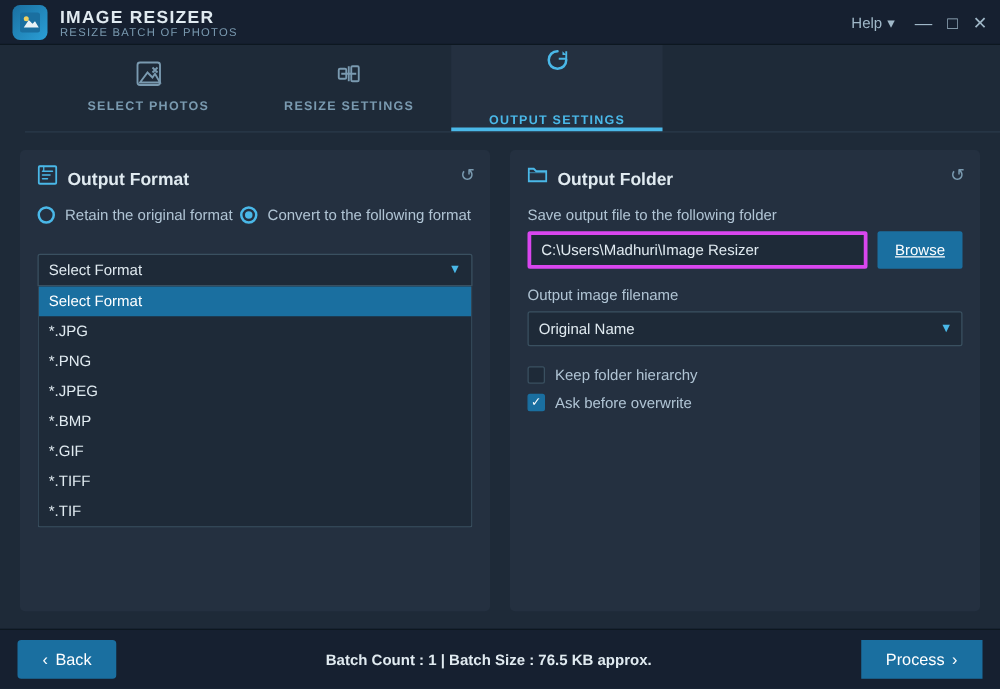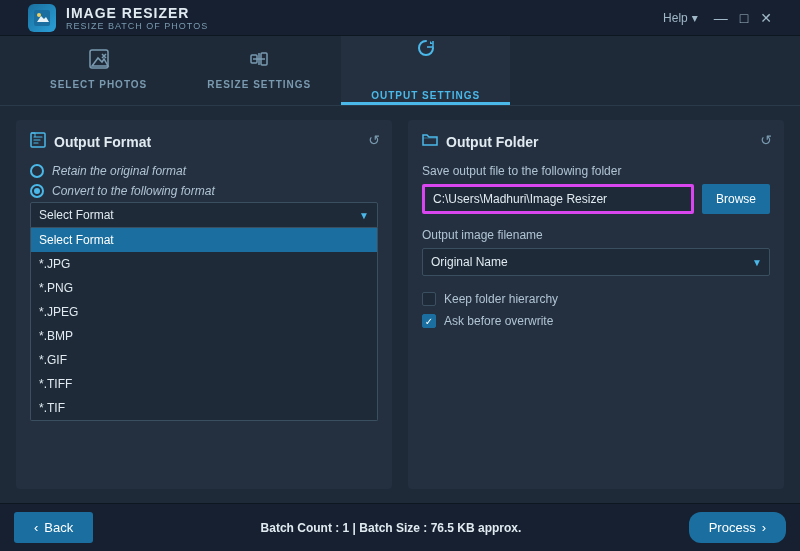--- a/index.html
+++ b/index.html
@@ -12,21 +12,21 @@
       color: #cdd6e0;
       overflow: hidden;
     }
 
     
     .titlebar {
       background: #162030;
       display: flex;
       align-items: center;
       justify-content: space-between;
-      padding: 0 28px;
+      padding: 0 10px;
       height: 36px;
       border-bottom: 1px solid #0d1720;
     }
     .titlebar-left {
       display: flex;
       align-items: center;
       gap: 10px;
     }
     .app-icon {
       width: 28px;
@@ -79,20 +79,21 @@
     }
 
     
     .steps-nav {
       background: #1e2a38;
       display: flex;
       align-items: stretch;
       border-bottom: 1px solid #2a3a4a;
       height: 70px;
       padding: 0 20px;
+      margin-left: 20px;
     }
     .step-item {
       display: flex;
       flex-direction: column;
       align-items: center;
       justify-content: center;
       padding: 8px 30px;
       gap: 4px;
       cursor: pointer;
       color: #7a9ab0;
@@ -139,24 +140,23 @@
       font-weight: 600;
     }
     .panel-icon {
       font-size: 16px;
       color: #4ab8e8;
     }
 
     
     .radio-group {
       display: flex;
-      flex-direction: column;
+      flex-direction: row;
       gap: 6px;
-      margin-bottom: 4px;
-      font-style: italic;
+      margin-bottom: 24px;
     }
     .radio-item {
       display: flex;
       align-items: center;
       gap: 8px;
       cursor: pointer;
       font-size: 12px;
       color: #b0c4d4;
     }
     .radio-circle {
@@ -257,20 +257,21 @@
       border-radius: 2px;
     }
     .browse-btn {
       background: #1a6fa0;
       color: white;
       border: none;
       padding: 5px 14px;
       font-size: 12px;
       cursor: pointer;
       border-radius: 2px;
+      text-decoration: underline;
     }
 
     .filename-label {
       font-size: 12px;
       color: #b0c4d4;
       margin-bottom: 6px;
     }
 
     
     .checkbox-group {
@@ -336,21 +337,21 @@
       font-weight: bold;
       color: #e0eaf0;
     }
     .process-btn {
       background: #1a6fa0;
       color: white;
       border: none;
       padding: 8px 20px;
       font-size: 13px;
       cursor: pointer;
-      border-radius: 12px;
+      border-radius: 0;
       display: flex;
       align-items: center;
       gap: 6px;
     }
 
     .panel-relative {
       position: relative;
     }
   </style>
 </head>

